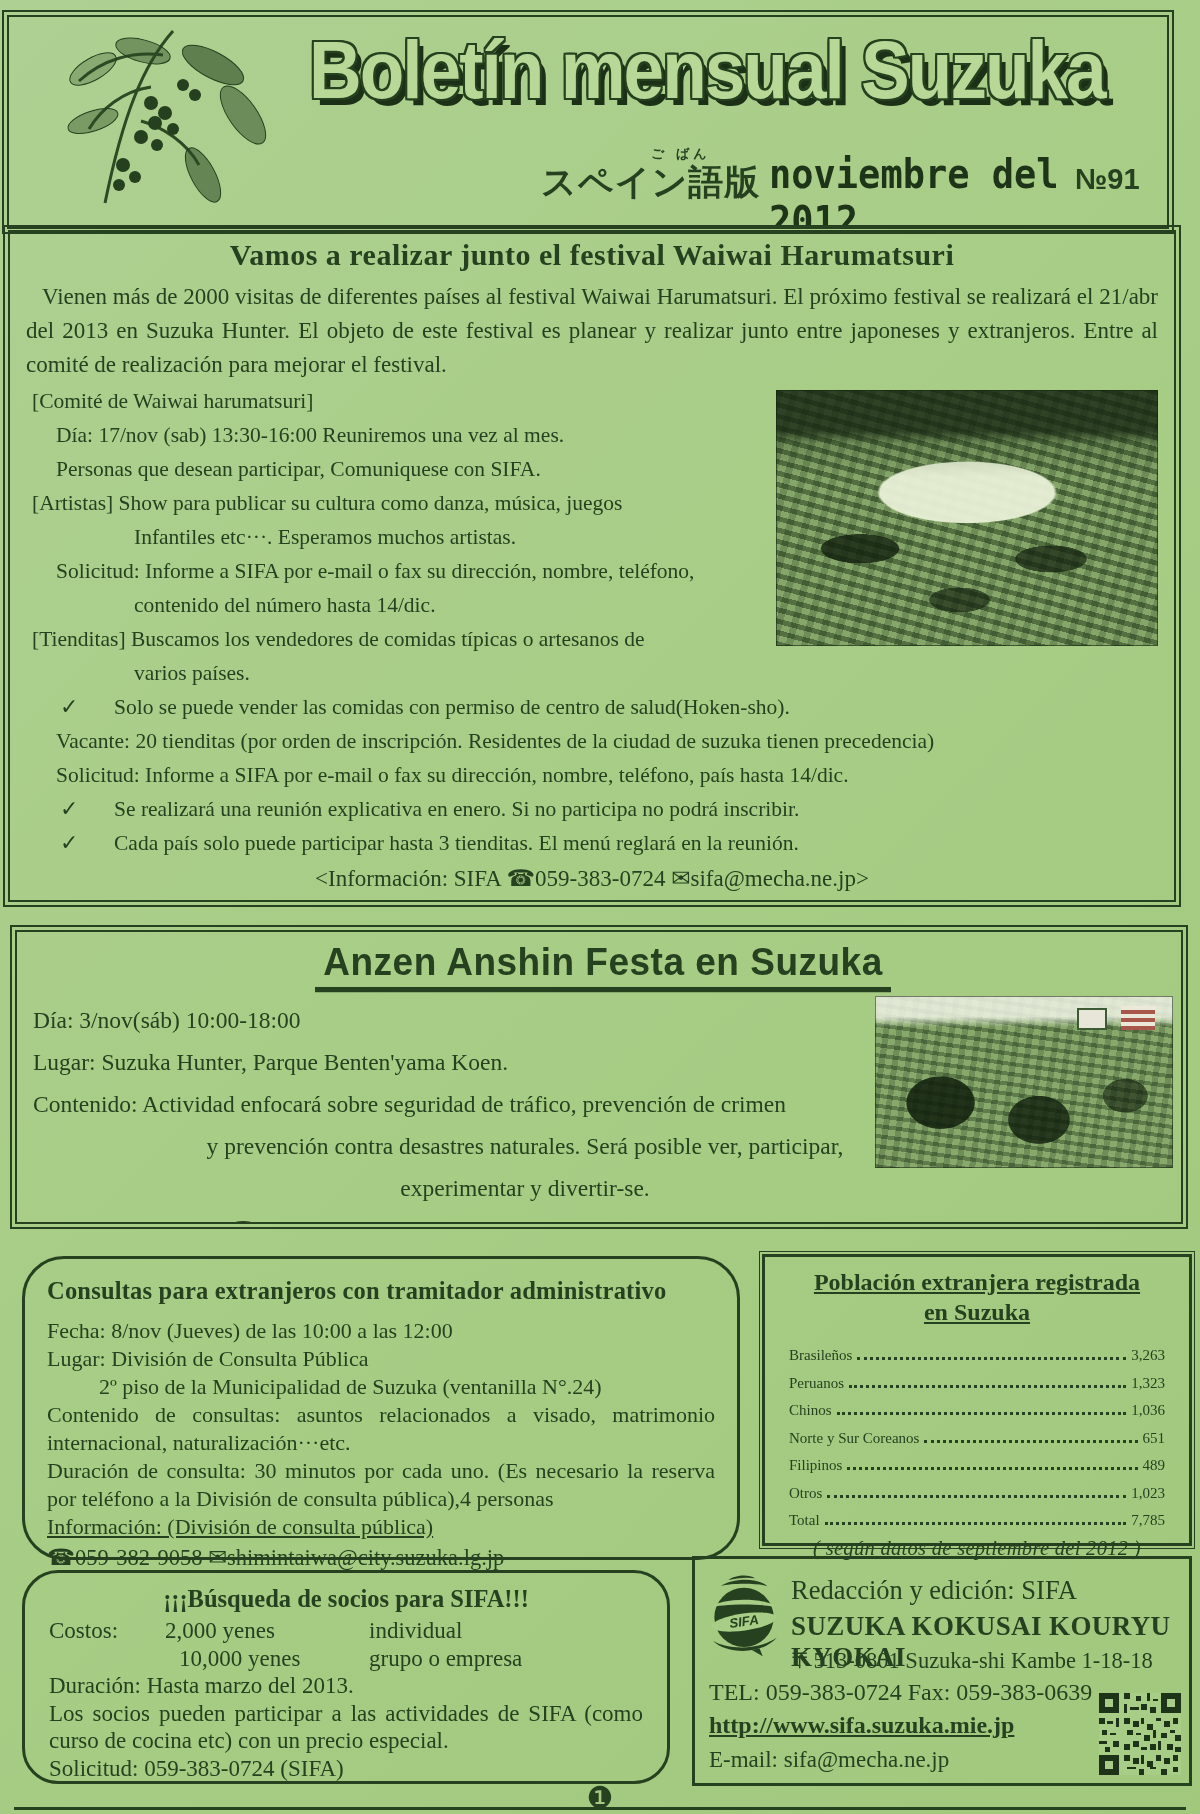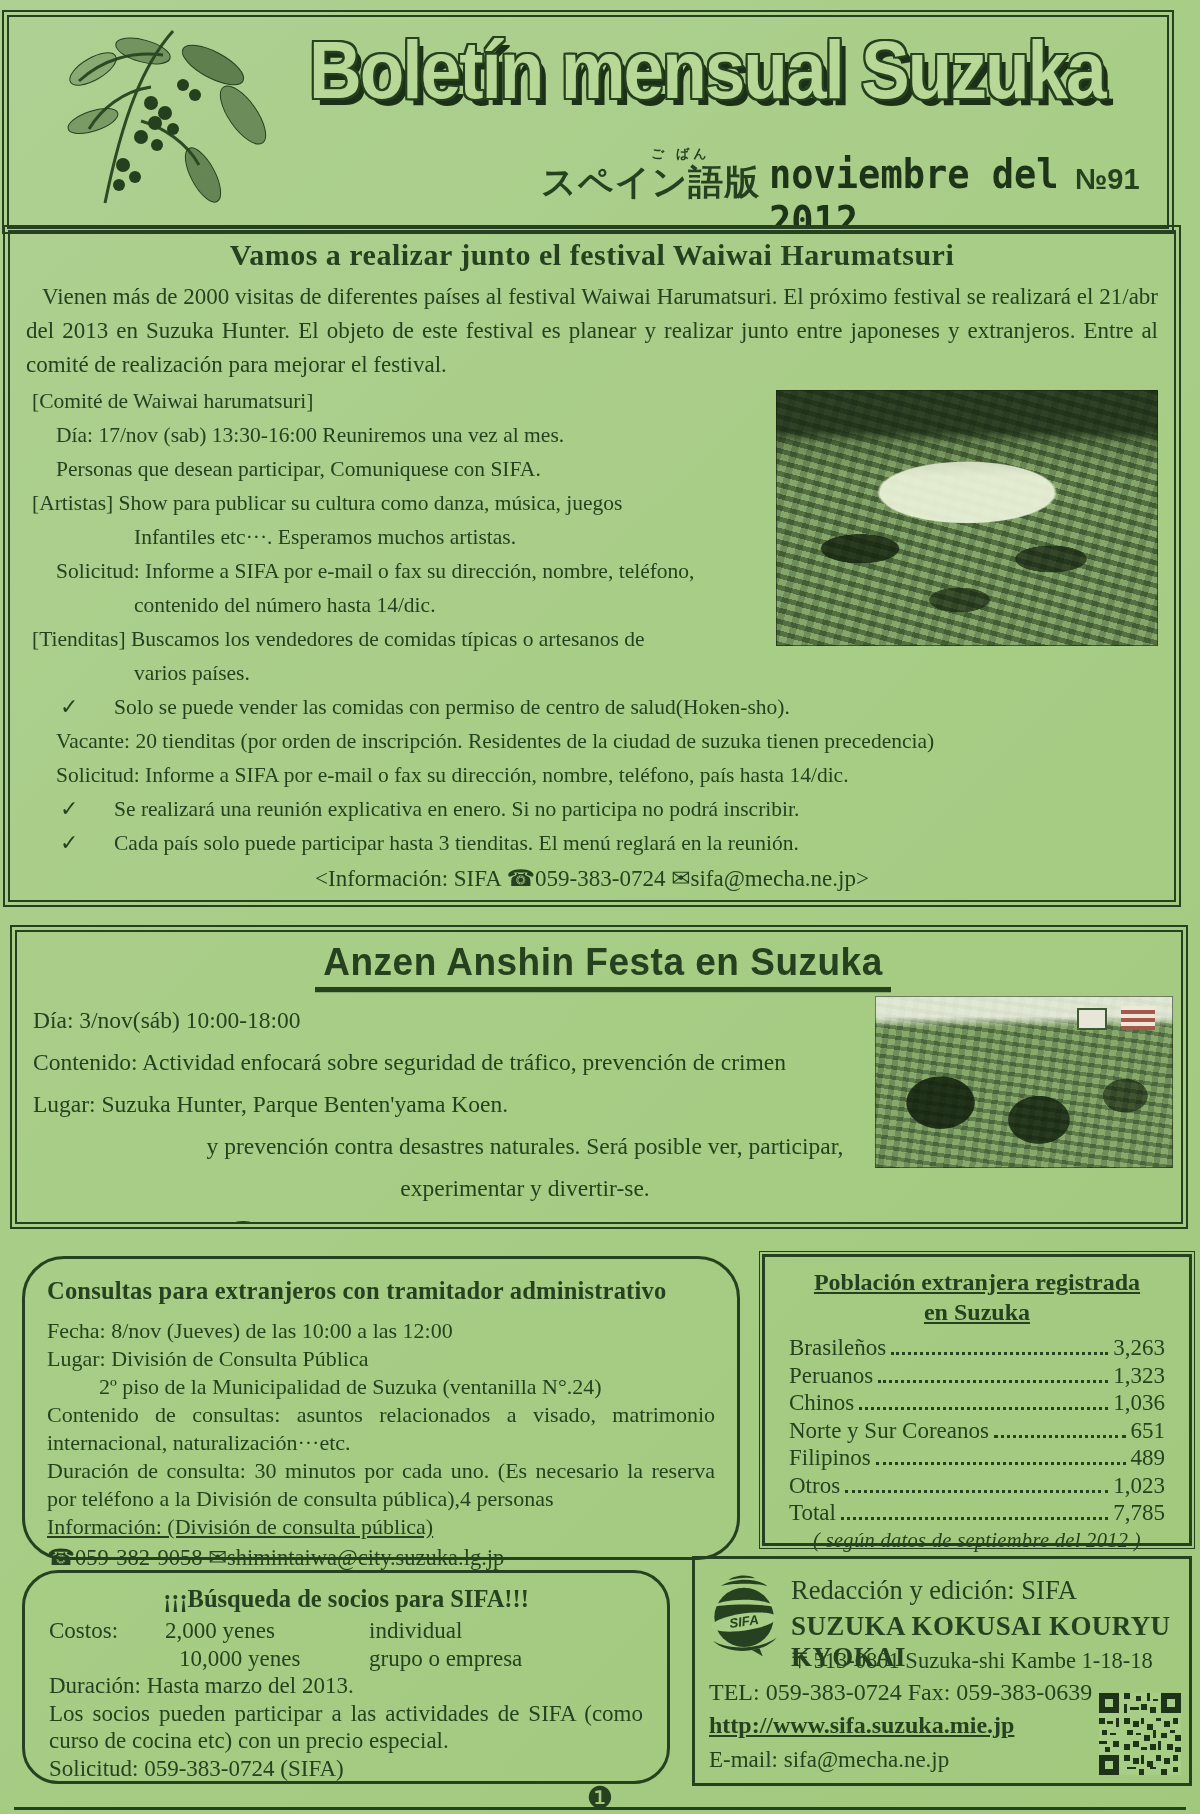--- a/index.html
+++ b/index.html
@@ -103,21 +103,21 @@
   .cl-ind{padding-left:52px;}
   .cl-just{text-align:justify;}
   .cl-center{text-align:left;}
   .cl-under{text-decoration:underline;}
   .consultas .contact{font-size:22.5px;margin-top:3px;}
 
   .poblacion{left:762px;top:1254px;width:430px;height:292px;outline:1px solid var(--ink);outline-offset:2px;
     padding:10px 24px 0 24px;}
   .pob-t{font-size:24px;font-weight:bold;text-align:center;line-height:30px;}
   .pob-t .u{text-decoration:underline;}
-  .pob-rows{margin-top:7px;font-size:23px;}
+  .pob-rows{margin-top:15px;font-size:15px;}
   .prow{display:flex;align-items:baseline;line-height:27.5px;}
   .prow .leader{flex:1;border-bottom:3px dotted var(--ink);margin:0 5px 5px 5px;min-width:12px;}
   .prow .val{white-space:nowrap;}
   .pob-note{font-size:20.5px;font-style:italic;text-align:center;margin-top:2px;letter-spacing:.3px;}
 
   .socios{left:22px;top:1570px;width:648px;height:214px;border-radius:36px;padding:12px 24px 0 24px;}
   .socios h3{text-align:center;font-size:24.5px;font-weight:bold;margin-bottom:4px;}
   .socios .sl{font-size:23px;line-height:27.5px;}
   .cost-row{display:flex;}
   .cost-row .c-label{width:96px;}
@@ -208,22 +208,22 @@
       </div>
     </div>
   </div>
 
   <div class="dbl art2">
     <div class="dbl-in">
       <div class="art2-body">
         <h2><span>Anzen Anshin Festa en Suzuka</span></h2>
         <div class="a2lines">
           <div>Día: 3/nov(sáb)   10:00-18:00</div>
+          <div>Lugar: Suzuka Hunter, Parque Benten'yama Koen.</div>
           <div>Contenido: Actividad enfocará sobre seguridad de tráfico, prevención de crimen</div>
-          <div>Lugar: Suzuka Hunter, Parque Benten'yama Koen.</div>
           <div class="a2-ind">y prevención contra desastres naturales. Será posible ver, participar,</div>
           <div class="a2-ind">experimentar y divertir-se.</div>
           <div>&lt;Información: SIFA ☎059-383-0724 ✉sifa@mecha.ne.jp&gt;</div>
         </div>
       </div>
       <div class="photo2">
         <div class="flag flag-a"></div>
         <div class="flag flag-b"></div>
       </div>
     </div>

